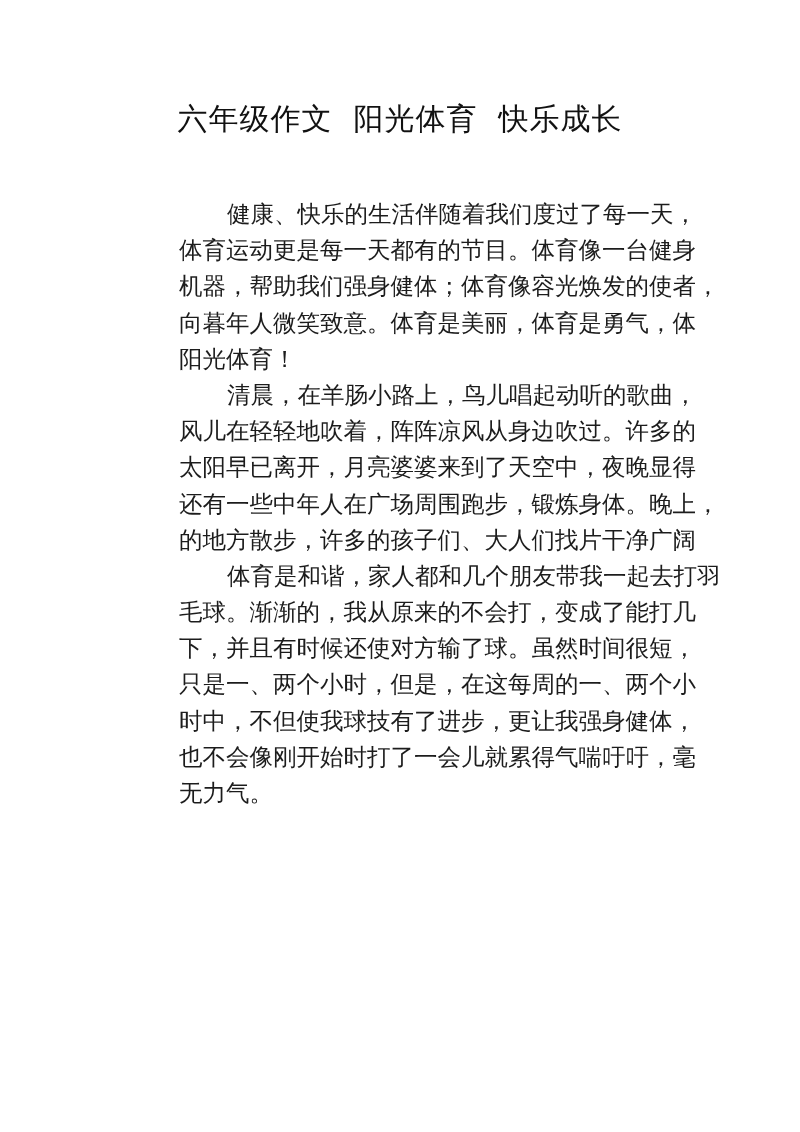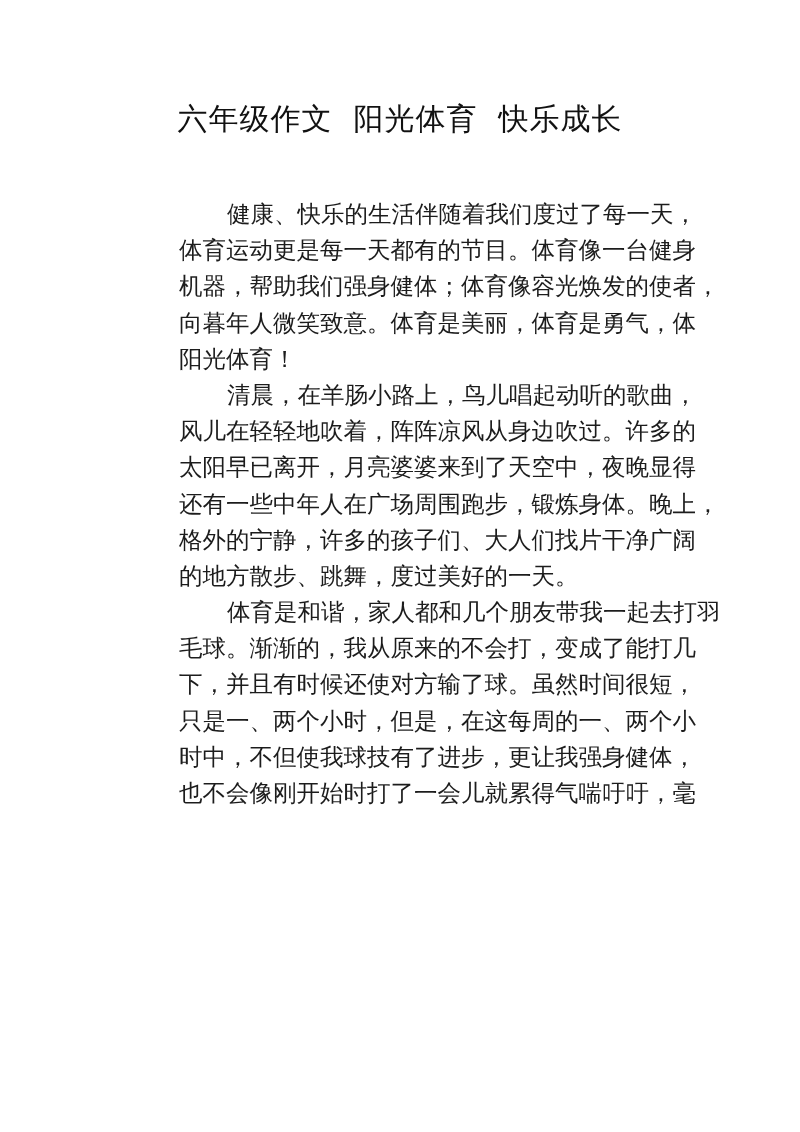--- a/index.html
+++ b/index.html
@@ -71,25 +71,25 @@
       <span class="line">体育运动更是每一天都有的节目。体育像一台健身</span>
       <span class="line">机器，帮助我们强身健体；体育像容光焕发的使者，</span>
       <span class="line">向暮年人微笑致意。体育是美丽，体育是勇气，体</span>
       <span class="line">阳光体育！</span>
     </div>
     <div class="para">
       <span class="line indent">清晨，在羊肠小路上，鸟儿唱起动听的歌曲，</span>
       <span class="line">风儿在轻轻地吹着，阵阵凉风从身边吹过。许多的</span>
       <span class="line">太阳早已离开，月亮婆婆来到了天空中，夜晚显得</span>
       <span class="line">还有一些中年人在广场周围跑步，锻炼身体。晚上，</span>
-      <span class="line">格外的宁静，许多的孩子们、大人们找片干净广阔</span>
-      <span class="line">的地方散步、跳舞，度过美好的一天。</span>
+      <span class="line">的地方散步，许多的孩子们、大人们找片干净广阔</span>
     </div>
     <div class="para">
       <span class="line indent">体育是和谐，家人都和几个朋友带我一起去打羽</span>
       <span class="line">毛球。渐渐的，我从原来的不会打，变成了能打几</span>
       <span class="line">下，并且有时候还使对方输了球。虽然时间很短，</span>
       <span class="line">只是一、两个小时，但是，在这每周的一、两个小</span>
       <span class="line">时中，不但使我球技有了进步，更让我强身健体，</span>
       <span class="line">也不会像刚开始时打了一会儿就累得气喘吁吁，毫</span>
+      <span class="line">无力气。</span>
     </div>
   </div>
 </div>
 
 </body></html>

